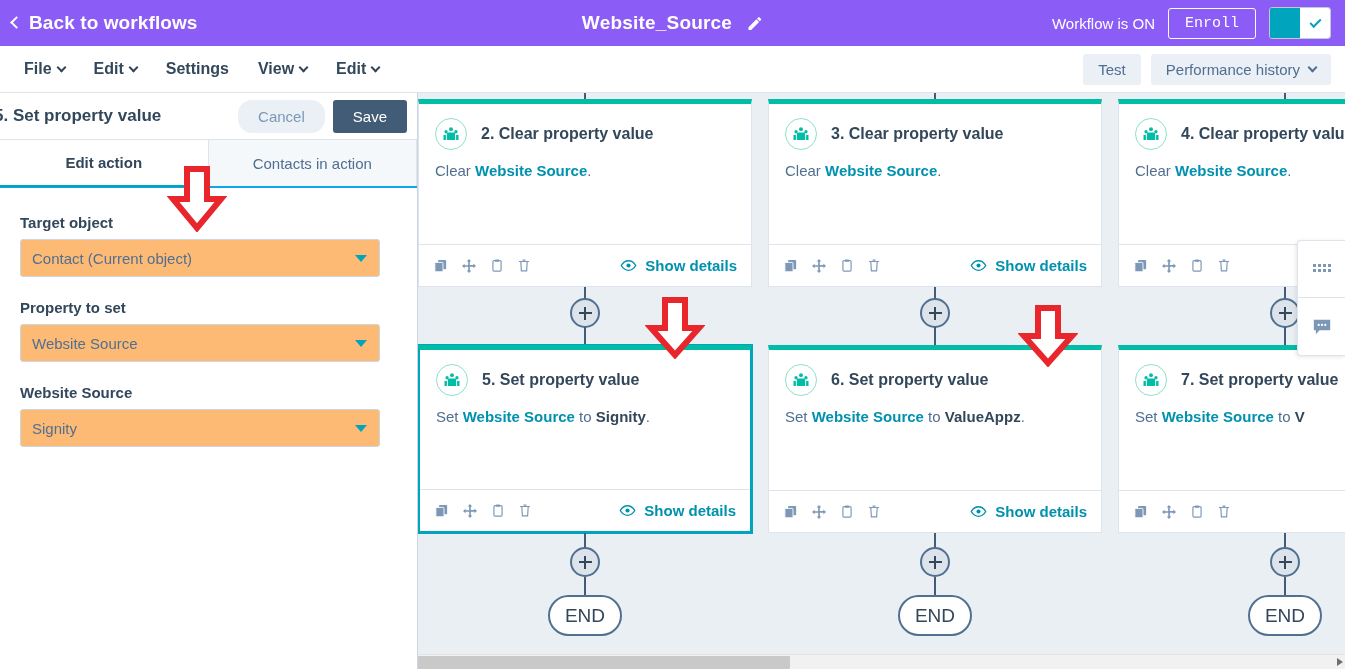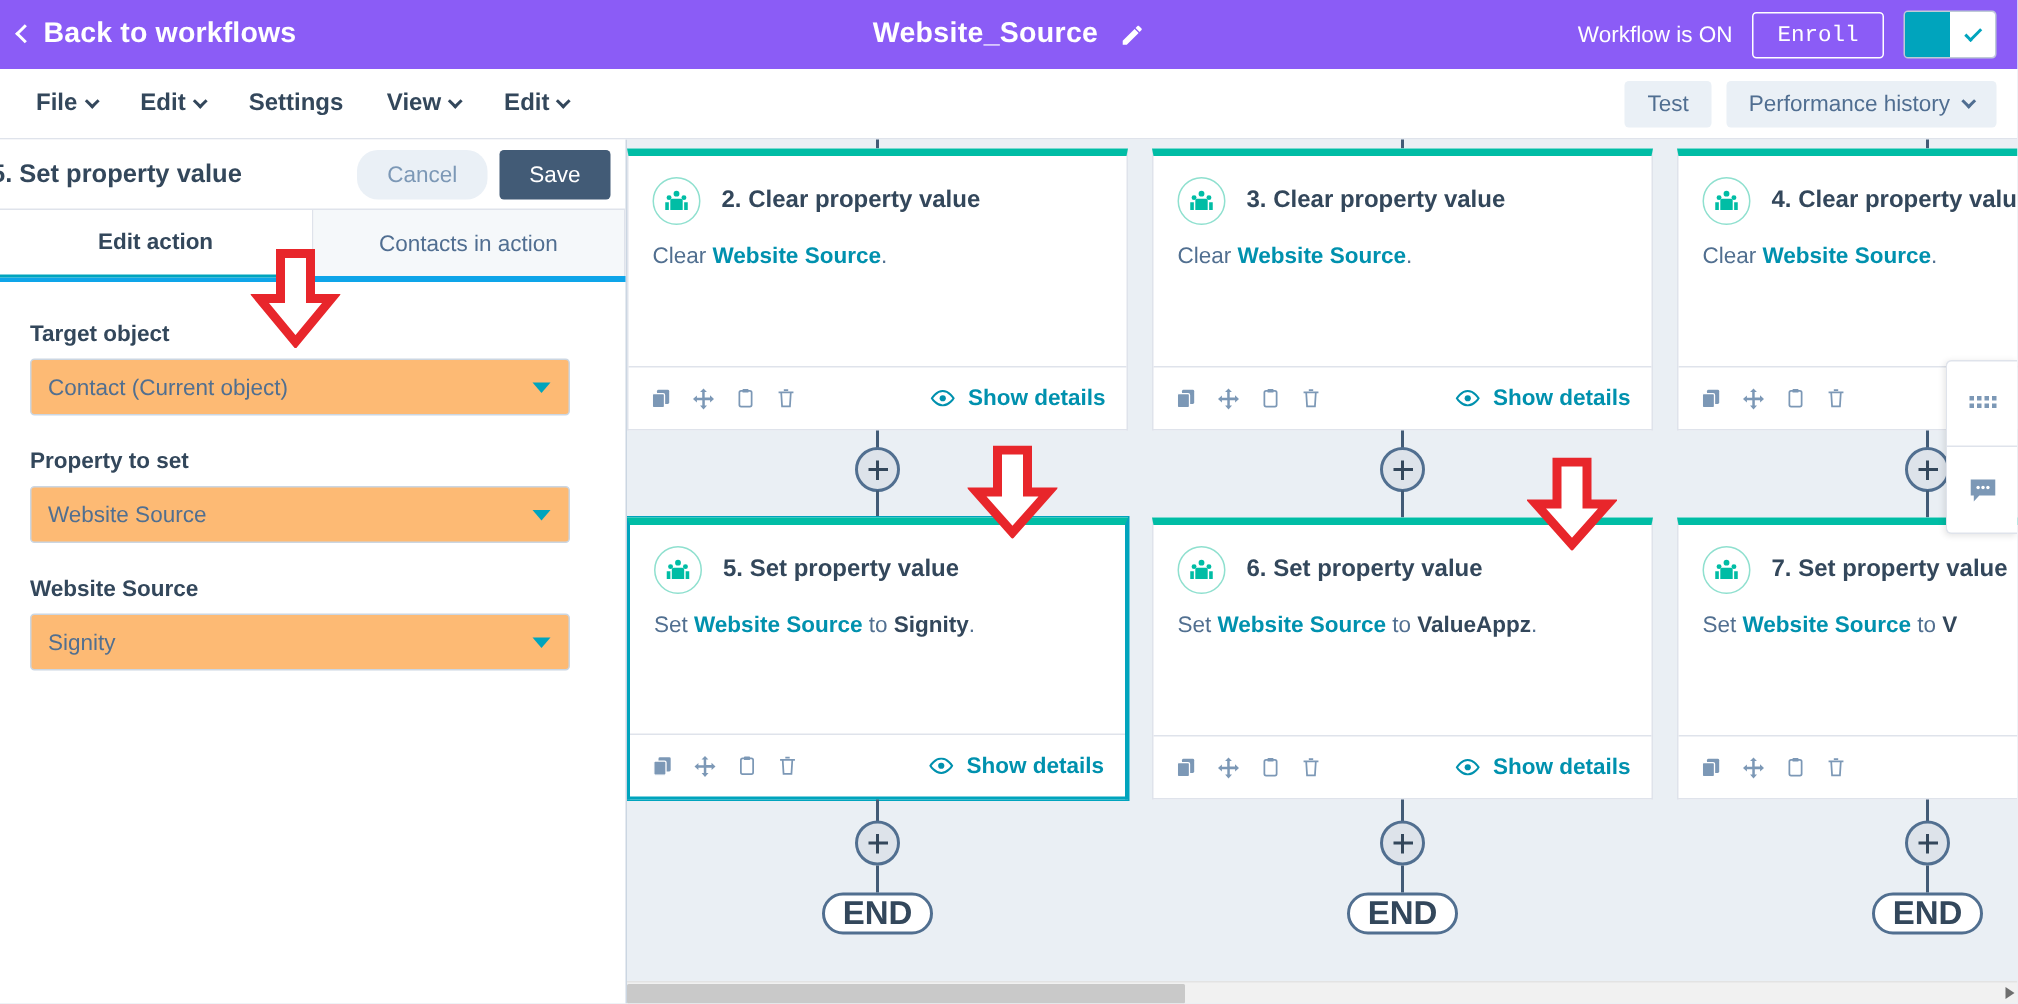--- a/index.html
+++ b/index.html
@@ -92,21 +92,21 @@
     flex: 1; margin-left: -6px; white-space: nowrap; overflow: hidden;
   }
   .cancel-btn {
     background: #eaf0f6; color: #7c98b6; border: none; border-radius: 14px;
     padding: 8px 20px; font-size: 15px; font-family: inherit; cursor: pointer; margin-right: 8px;
   }
   .save-btn {
     background: #425b76; color: #ffffff; border: none; border-radius: 3px;
     padding: 8px 20px; font-size: 15px; font-family: inherit; cursor: pointer;
   }
-  .lp-tabs { display: flex; height: 48px; border-bottom: 4px solid #0ea5e9; }
+  .lp-tabs { display: flex; height: 48px; border-bottom: 2px solid #0ea5e9; }
   .lp-tab {
     flex: 1; display: flex; align-items: center; justify-content: center;
     font-size: 15px; color: #506e91; cursor: pointer; background: #f5f8fa;
     border-right: 1px solid #dfe3eb;
   }
   .lp-tab.active {
     background: #ffffff; color: #33475b; font-weight: bold;
     border-bottom: 2px solid #00a4bd; margin-bottom: -1px;
   }
   .lp-body { padding: 26px 20px 0 20px; }
@@ -171,24 +171,24 @@
     position: absolute; width: 30px; height: 30px; border-radius: 50%;
     border: 2px solid #516f90; background: #dde3ea;
     display: flex; align-items: center; justify-content: center; cursor: pointer;
   }
   .plus-node::before, .plus-node::after {
     content: ""; position: absolute; background: #33475b;
   }
   .plus-node::before { width: 13px; height: 2px; }
   .plus-node::after { width: 2px; height: 13px; }
   .end-node {
-    position: absolute; width: 74px; height: 28px; border-radius: 21px;
+    position: absolute; width: 74px; height: 41px; border-radius: 21px;
     border: 2px solid #516f90; background: #ffffff;
     display: flex; align-items: center; justify-content: center;
-    font-size: 22px; font-weight: bold; color: #33475b;
+    font-size: 19px; font-weight: normal; color: #33475b;
   }
 
   
   .float-widget {
     position: absolute; right: 0; top: 147px; width: 48px; height: 116px;
     background: #ffffff; border: 1px solid #dfe3eb; border-right: none;
     border-radius: 4px 0 0 4px; box-shadow: -1px 1px 4px rgba(0,0,0,.10);
     z-index: 12;
   }
   .fw-grip {

